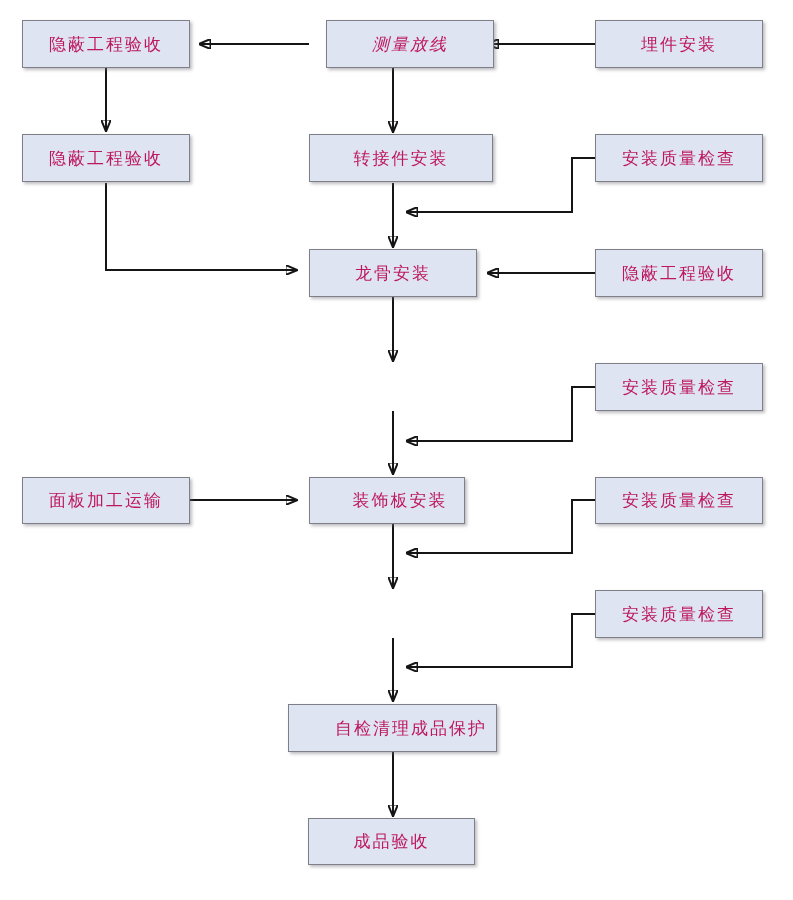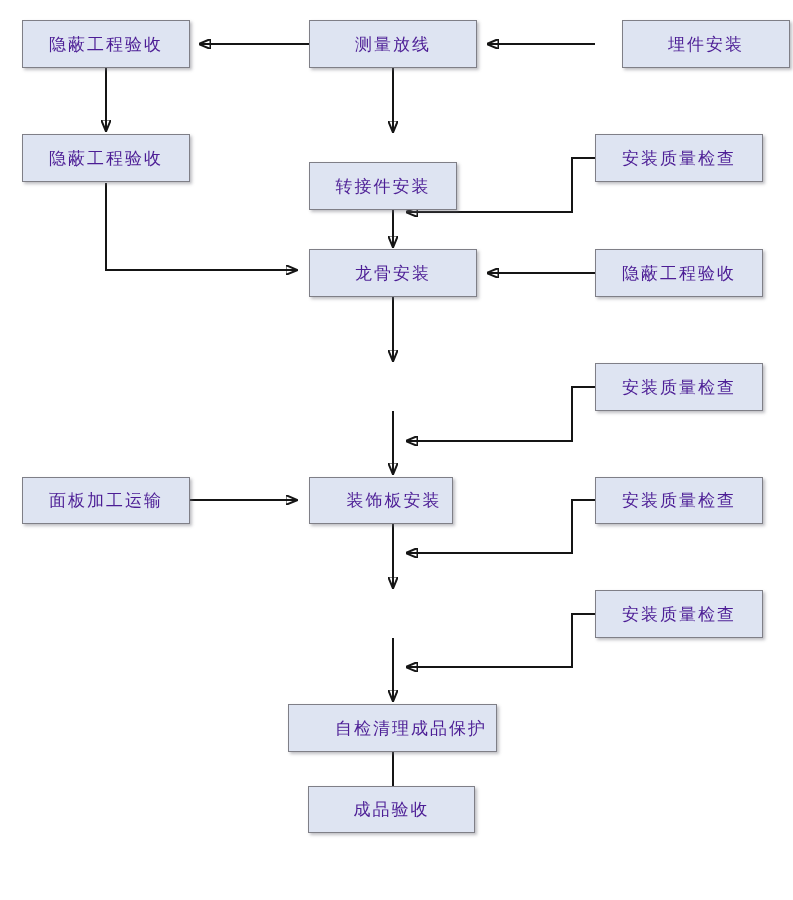--- a/index.html
+++ b/index.html
@@ -14,21 +14,21 @@
   #wires path{fill:none;stroke:#151515;stroke-width:2;}
   .node{
     position:absolute;
     box-sizing:border-box;
     display:flex;align-items:center;justify-content:center;
     background:#dee4f2;
     border:1px solid #7f7f87;
     box-shadow:2px 2px 3px rgba(110,110,122,0.45);
     font-size:17px;
     letter-spacing:2px;
-    color:#4c1d95;
+    color:#be185d;
     white-space:nowrap;
   }
 </style>
 </head>
 <body>
 
 <div id="canvas">
 
   <svg id="wires" viewBox="0 0 793 900" xmlns="http://www.w3.org/2000/svg">
     <defs>
@@ -49,35 +49,35 @@
     <path d="M393 411 V474" marker-end="url(#arrow)"></path>
     <path d="M190 500 H297" marker-end="url(#arrow)"></path>
     <path d="M595 500 H572 V553 H406" marker-end="url(#arrow)"></path>
     <path d="M393 524 V588" marker-end="url(#arrow)"></path>
     <path d="M595 614 H572 V667 H406" marker-end="url(#arrow)"></path>
     <path d="M393 638 V701" marker-end="url(#arrow)"></path>
     <path d="M393 752 V816" marker-end="url(#arrow)"></path>
   </svg>
 
   <div class="node" style="left:22px;top:20px;width:168px;height:48px;">隐蔽工程验收</div>
-  <div class="node" style="left:309px;top:20px;width:168px;height:48px;">测量放线</div>
-  <div class="node" style="left:622px;top:20px;width:168px;height:48px;">埋件安装</div>
+  <div class="node" style="left:326px;top:20px;width:168px;height:48px;font-style:italic;">测量放线</div>
+  <div class="node" style="left:595px;top:20px;width:168px;height:48px;">埋件安装</div>
 
   <div class="node" style="left:22px;top:134px;width:168px;height:48px;">隐蔽工程验收</div>
-  <div class="node" style="left:309px;top:134px;width:148px;height:48px;margin-top:28px;">转接件安装</div>
+  <div class="node" style="left:309px;top:134px;width:184px;height:48px;">转接件安装</div>
   <div class="node" style="left:595px;top:134px;width:168px;height:48px;">安装质量检查</div>
 
   <div class="node" style="left:309px;top:249px;width:168px;height:48px;">龙骨安装</div>
   <div class="node" style="left:595px;top:249px;width:168px;height:48px;">隐蔽工程验收</div>
 
   <div class="node" style="left:595px;top:363px;width:168px;height:48px;">安装质量检查</div>
 
   <div class="node" style="left:22px;top:477px;width:168px;height:47px;">面板加工运输</div>
-  <div class="node" style="left:309px;top:477px;width:144px;height:47px;padding-left:26px;">装饰板安装</div>
+  <div class="node" style="left:309px;top:477px;width:156px;height:47px;padding-left:26px;">装饰板安装</div>
   <div class="node" style="left:595px;top:477px;width:168px;height:47px;">安装质量检查</div>
 
   <div class="node" style="left:595px;top:590px;width:168px;height:48px;">安装质量检查</div>
 
   <div class="node" style="left:288px;top:704px;width:209px;height:48px;padding-left:37px;">自检清理成品保护</div>
 
-  <div class="node" style="left:308px;top:786px;width:167px;height:47px;">成品验收</div>
+  <div class="node" style="left:308px;top:818px;width:167px;height:47px;">成品验收</div>
 
 </div>
 
 </body></html>

